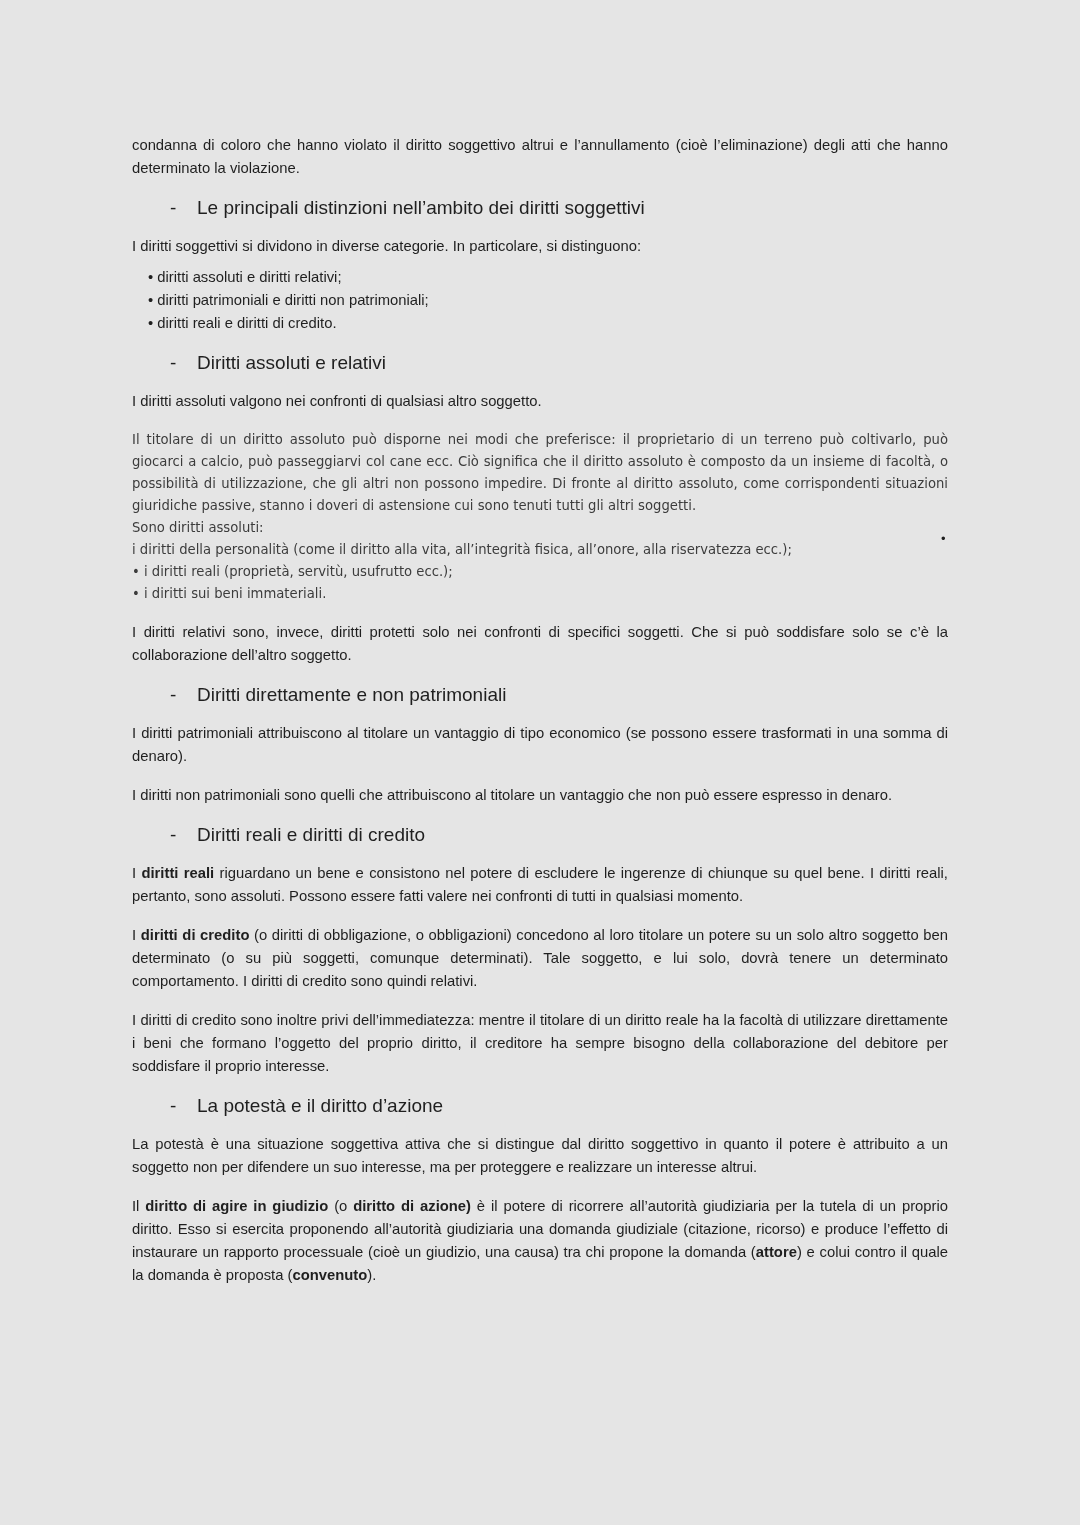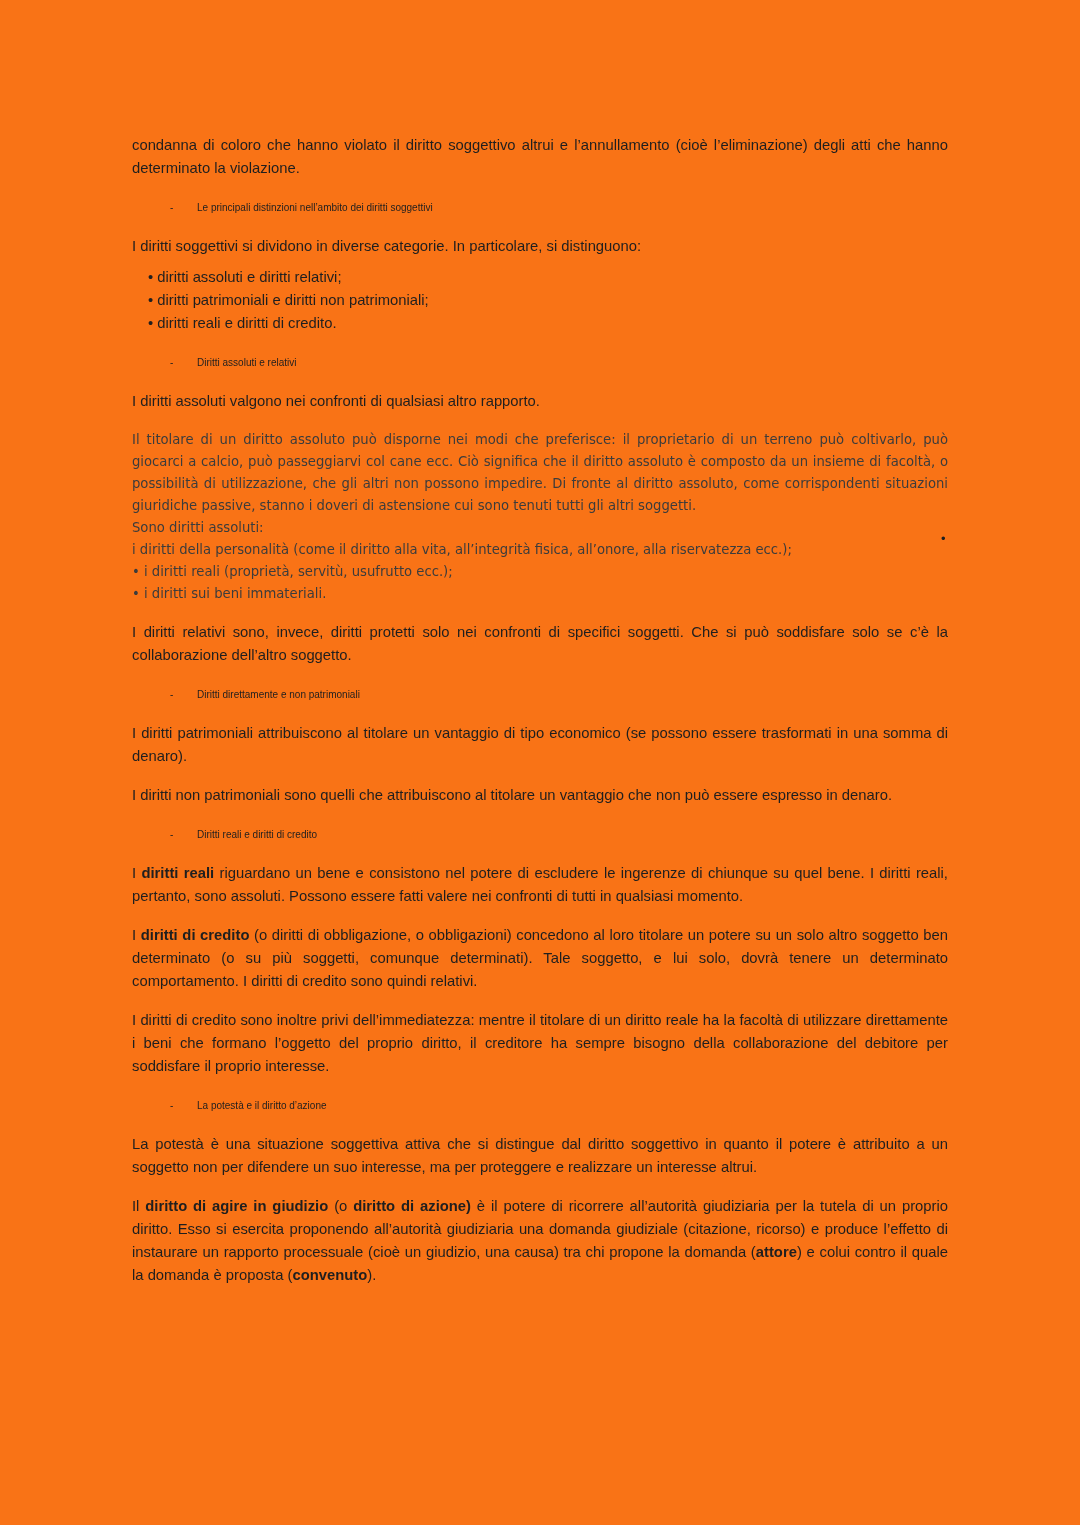--- a/index.html
+++ b/index.html
@@ -4,42 +4,42 @@
 <style>
   html, body {
     margin: 0;
     padding: 0;
     background: #ffffff;
   }
   .page {
     position: relative;
     width: 1080px;
     height: 1525px;
-    background: #f97316;
+    background: #e5e5e5;
     overflow: hidden;
     font-family: "Liberation Sans", sans-serif;
     color: #1f1f1f;
   }
   .content {
     position: absolute;
     left: 132px;
     top: 134px;
     width: 816px;
   }
   
   .para {
     font-size: 14.8px;
     line-height: 23px;
     text-align: justify;
     margin: 0 0 16px 0;
   }
   .para.no-gap { margin-bottom: 8px; }
   
   .heading {
-    font-size: 10px;
+    font-size: 19px;
     line-height: 23px;
     margin: 0 0 16px 38px;
   }
   .heading .dash {
     display: inline-block;
     width: 27px;
   }
   
   .list { margin: 0 0 16px 16px; }
   .list .line {
@@ -88,21 +88,21 @@
     <div class="list">
       <div class="line">• diritti assoluti e diritti relativi;</div>
       <div class="line">• diritti patrimoniali e diritti non patrimoniali;</div>
       <div class="line">• diritti reali e diritti di credito.</div>
     </div>
 
     <div class="heading">
       <span class="dash">-</span><span>Diritti assoluti e relativi</span>
     </div>
 
-    <p class="para">I diritti assoluti valgono nei confronti di qualsiasi altro rapporto.</p>
+    <p class="para">I diritti assoluti valgono nei confronti di qualsiasi altro soggetto.</p>
 
     <div class="arial-block">
       <p class="flow">Il titolare di un diritto assoluto può disporne nei modi che preferisce: il proprietario di un terreno può coltivarlo, può giocarci a calcio, può passeggiarvi col cane ecc. Ciò significa che il diritto assoluto è composto da un insieme di facoltà, o possibilità di utilizzazione, che gli altri non possono impedire. Di fronte al diritto assoluto, come corrispondenti situazioni giuridiche passive, stanno i doveri di astensione cui sono tenuti tutti gli altri soggetti.</p>
       <div class="line">Sono diritti assoluti:</div>
       <div class="line">i diritti della personalità (come il diritto alla vita, all’integrità fisica, all’onore, alla riservatezza ecc.);</div>
       <div class="line">• i diritti reali (proprietà, servitù, usufrutto ecc.);</div>
       <div class="line">• i diritti sui beni immateriali.</div>
     </div>
 
     <p class="para">I diritti relativi sono, invece, diritti protetti solo nei confronti di specifici soggetti. Che si può soddisfare solo se c’è la collaborazione dell’altro soggetto.</p>

